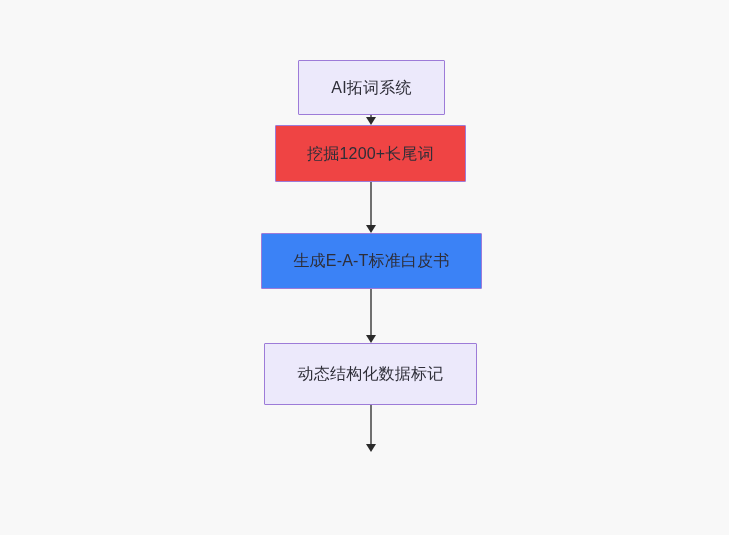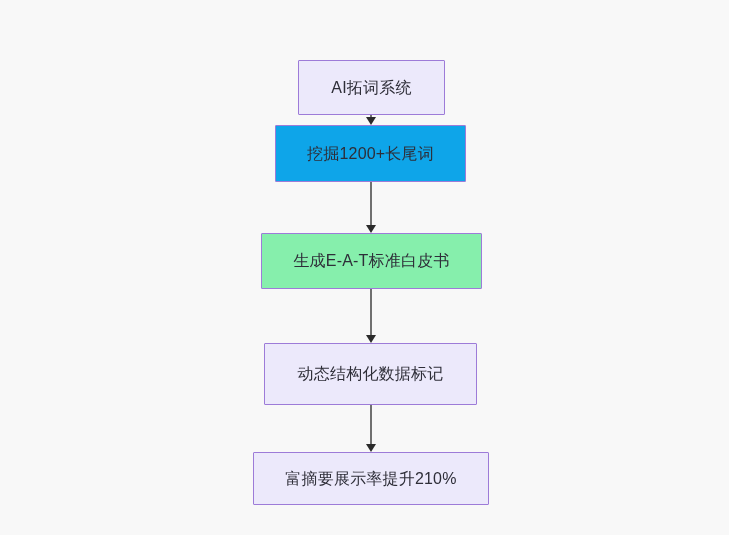--- a/index.html
+++ b/index.html
@@ -77,26 +77,23 @@
     <div class="edge-head" style="top: 46px; border-top-color: rgb(43, 43, 43);"></div>
   </div>
   <div class="edge" style="left: 371px; top: 397px;">
     <div class="edge-line" style="height: 48px; background: rgb(112, 112, 112);"></div>
     <div class="edge-head" style="top: 47px; border-top-color: rgb(43, 43, 43);"></div>
   </div>
 
   <div class="node" style="left: 298px; top: 15px; width: 147px; height: 55px; background: rgb(236, 233, 251); border-color: rgb(157, 123, 216); color: rgb(46, 46, 56); margin-top: 45px;">
     <span class="node-label">AI拓词系统</span>
   </div>
-  <div class="node" style="left: 275px; top: 125px; width: 191px; height: 57px; background: #0ea5e9; border-color: rgb(157, 123, 216); color: rgb(46, 46, 56);">
+  <div class="node" style="left: 275px; top: 125px; width: 191px; height: 57px; background: #ef4444; border-color: rgb(157, 123, 216); color: rgb(46, 46, 56);">
     <span class="node-label">挖掘1200+长尾词</span>
   </div>
-  <div class="node" style="left: 261px; top: 233px; width: 221px; height: 56px; background: #86efac; border-color: rgb(157, 123, 216); color: rgb(46, 46, 56);">
+  <div class="node" style="left: 261px; top: 233px; width: 221px; height: 56px; background: #3b82f6; border-color: rgb(157, 123, 216); color: rgb(46, 46, 56);">
     <span class="node-label">生成E-A-T标准白皮书</span>
   </div>
   <div class="node" style="left: 264px; top: 343px; width: 213px; height: 62px; background: rgb(236, 233, 251); border-color: rgb(157, 123, 216); color: rgb(46, 46, 56);">
     <span class="node-label">动态结构化数据标记</span>
   </div>
-  <div class="node" style="left: 253px; top: 452px; width: 236px; height: 53px; background: rgb(236, 233, 251); border-color: rgb(157, 123, 216); color: rgb(46, 46, 56);">
-    <span class="node-label">富摘要展示率提升210%</span>
-  </div>
 
 </div>
 
 </body></html>

